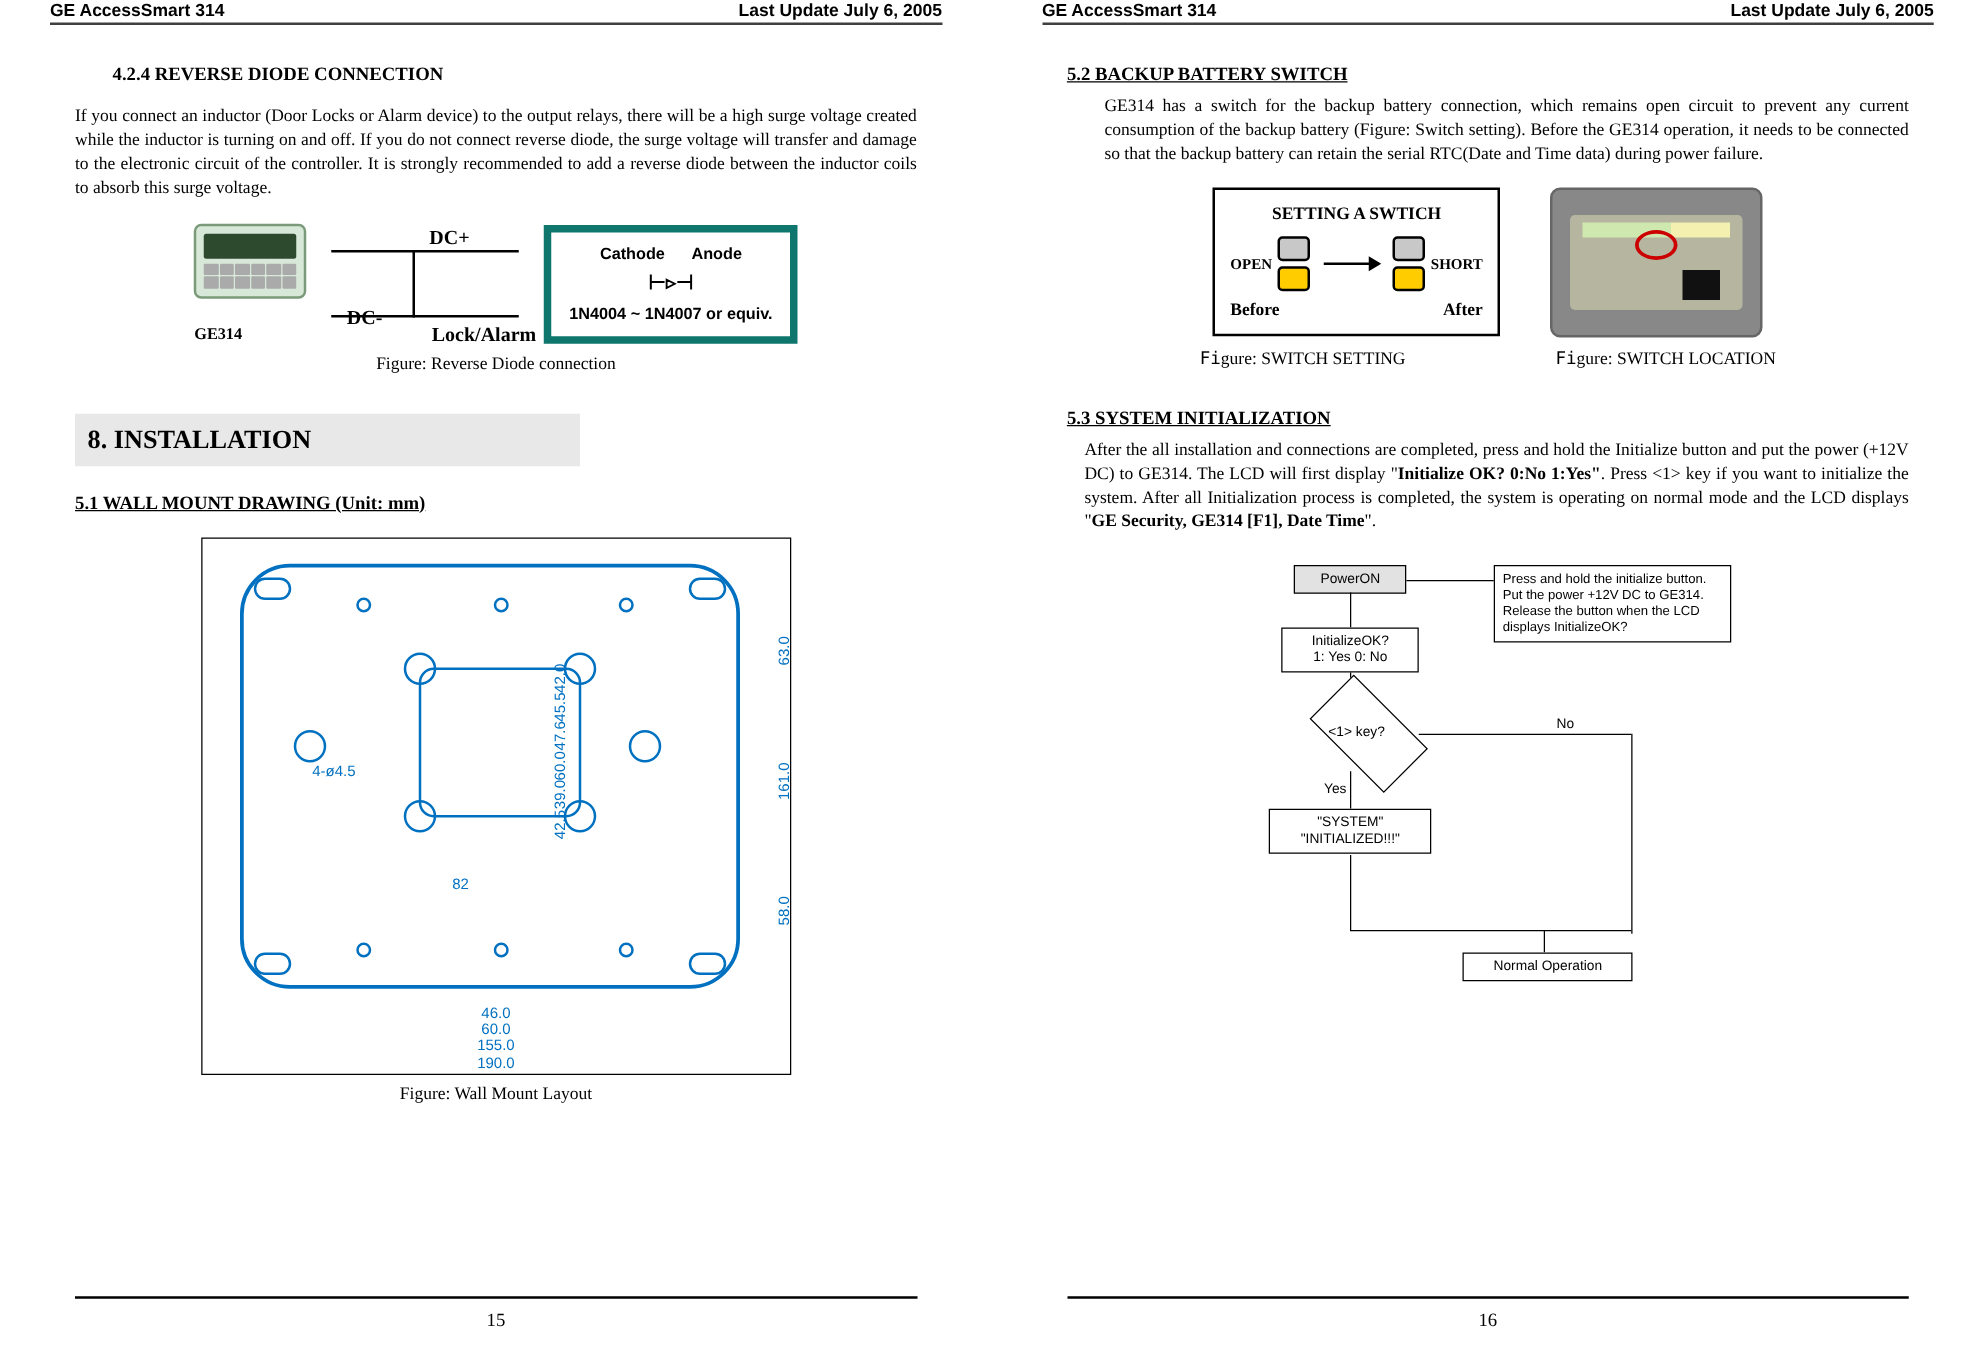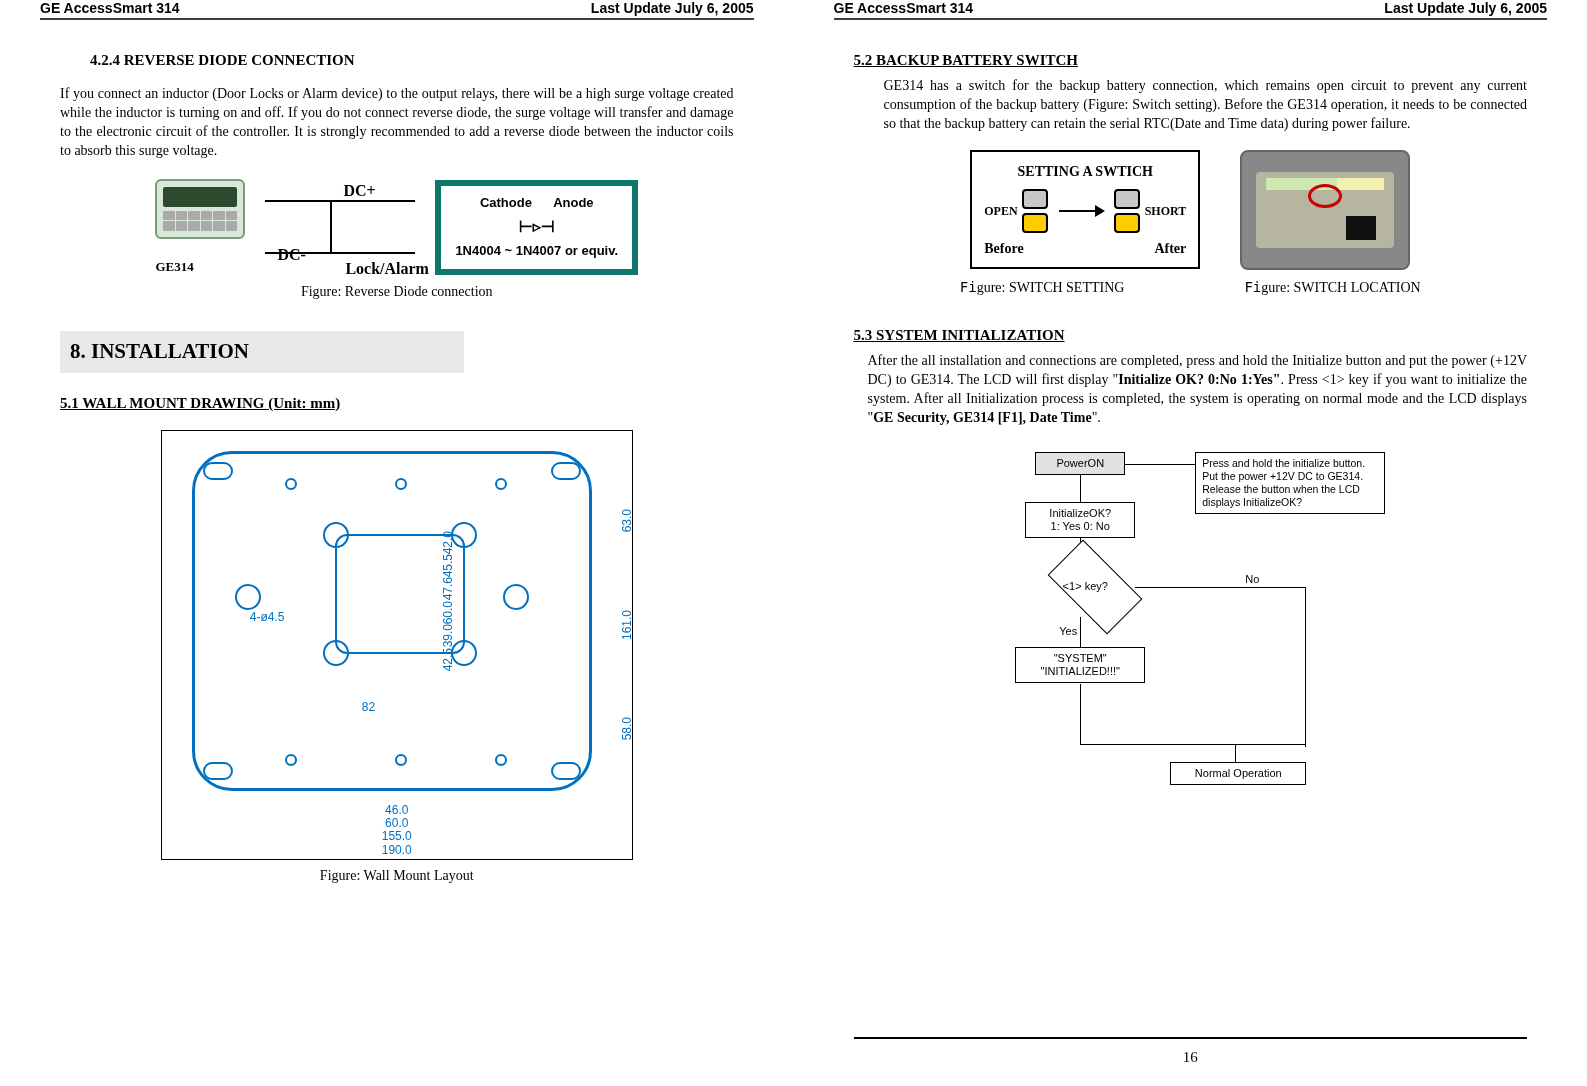--- a/index.html
+++ b/index.html
@@ -376,20 +376,23 @@
       <div class="wm-dims-bottom">
         <div>46.0</div>
         <div>60.0</div>
         <div>155.0</div>
         <div>190.0</div>
       </div>
     </div>
     <div class="figure-caption">Figure: Wall Mount Layout</div>
   </div>
 
+  <div class="page-footer">
+    <span>15</span>
+  </div>
 </div>
 
 <div class="page">
   <div class="page-header">
     <span>GE AccessSmart 314</span>
     <span>Last Update July 6, 2005</span>
   </div>
 
   <div class="page-body">
 

